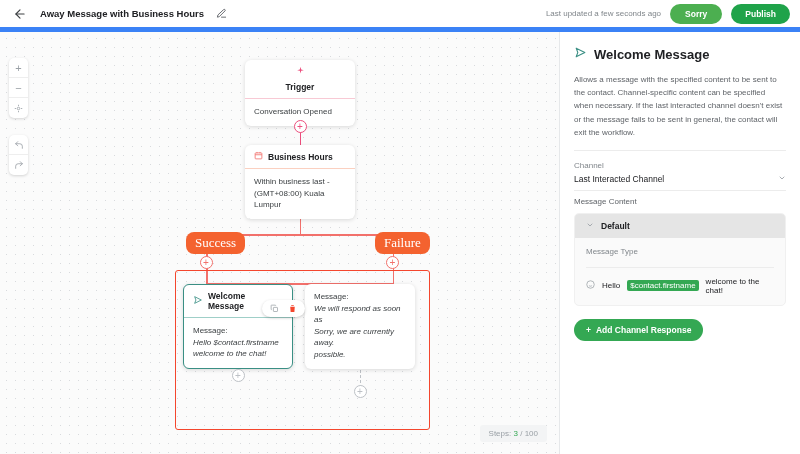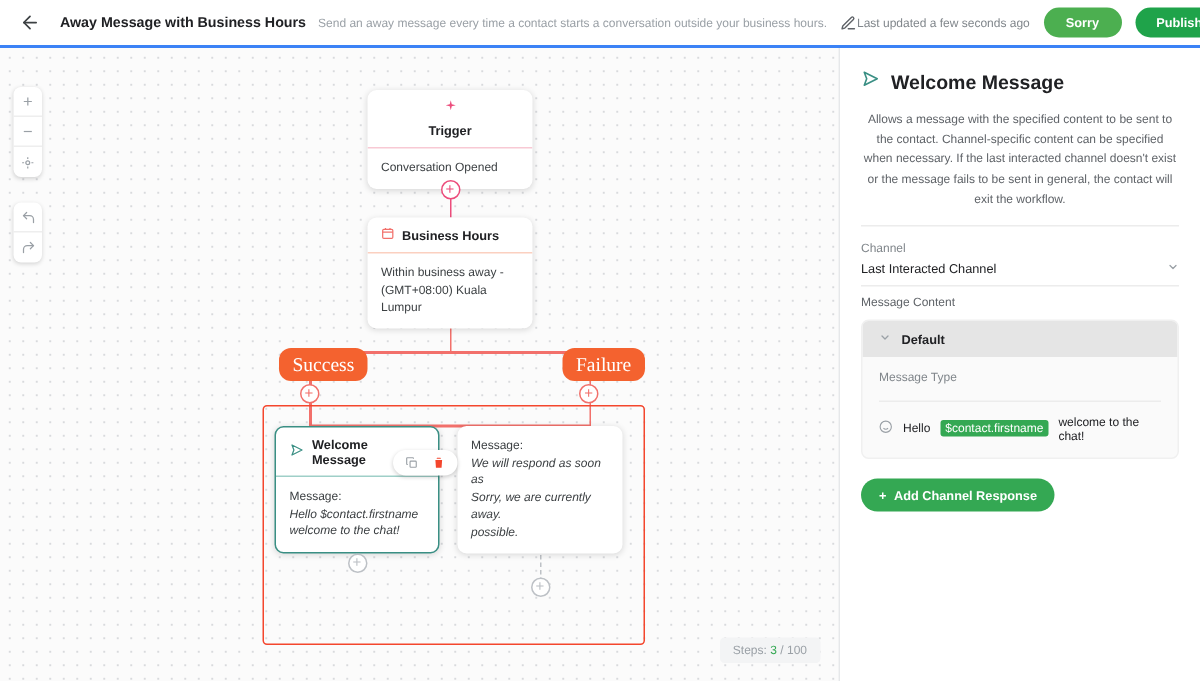--- a/index.html
+++ b/index.html
@@ -7,21 +7,21 @@
     width: 800px; height: 454px;
     font-family: "Liberation Sans", sans-serif;
     background: #ffffff;
     overflow: hidden;
   }
 
   
   .topbar {
     position: absolute; left: 0; top: 0; width: 800px; height: 32px;
     background: #ffffff;
-    border-bottom: 2px solid #3b82f6;
+    border-bottom: 5px solid #3b82f6;
     display: flex; align-items: center;
     padding: 0 10px;
     z-index: 40;
   }
   .back-btn {
     width: 20px; height: 20px; flex: 0 0 20px;
     display: flex; align-items: center; justify-content: center;
     color: #3c4043; cursor: pointer;
   }
   .wf-title {
@@ -182,21 +182,20 @@
   }
   .panel-title {
     display: flex; align-items: center; gap: 7px;
     font-size: 13px; font-weight: bold; color: #202124;
     margin-bottom: 11px;
   }
   .panel-desc {
     font-size: 8px; color: #5f6368; line-height: 1.65;
     padding-bottom: 11px;
     border-bottom: 1px solid #ececec;
-    text-align: center;
   }
   .field-label { font-size: 8px; color: #80868b; margin-top: 10px; }
   .select-row {
     display: flex; align-items: center; justify-content: space-between;
     font-size: 8.5px; color: #202124;
     padding: 4px 0 6px 0;
     border-bottom: 1px solid #ececec;
     cursor: pointer;
   }
   .chev { color: #9aa0a6; font-size: 8px; }
@@ -238,21 +237,20 @@
 <body>
 
 <div class="topbar">
   <div class="back-btn">
     <svg width="14" height="14" viewBox="0 0 24 24" fill="none" stroke="currentColor" stroke-width="2" stroke-linecap="round" stroke-linejoin="round">
       <line x1="19" y1="12" x2="5" y2="12"></line>
         <polyline points="12 19 5 12 12 5"></polyline>
     </svg>
   </div>
   <div class="wf-title">Away Message with Business Hours</div>
-  <div class="wf-desc">Send an away message every time a contact starts a conversation outside your business hours.</div>
   <div class="edit-pencil">
     <svg width="11" height="11" viewBox="0 0 24 24" fill="none" stroke="currentColor" stroke-width="2" stroke-linecap="round" stroke-linejoin="round">
       <path d="M12 20h9"></path>
         <path d="M16.5 3.5a2.12 2.12 0 0 1 3 3L7 19l-4 1 1-4Z"></path>
     </svg>
   </div>
   <div class="topbar-right">
     <span class="last-updated">Last updated a few seconds ago</span>
     <button class="btn-save">Sorry</button>
     <button class="btn-publish">Publish</button>
@@ -349,21 +347,21 @@
         <svg width="9" height="9" viewBox="0 0 24 24" fill="none" stroke="#f2706b" stroke-width="2.2">
           <rect x="3" y="5" width="18" height="16" rx="2"></rect>
           <line x1="3" y1="10" x2="21" y2="10"></line>
           <line x1="8" y1="2.5" x2="8" y2="6"></line>
             <line x1="16" y1="2.5" x2="16" y2="6"></line>
         </svg>
       </span>
       <span>Business Hours</span>
     </div>
     <div class="node-body">
-      <div>Within business away -</div>
+      <div>Within business last -</div>
       <div>(GMT+08:00) Kuala Lumpur</div>
     </div>
   </div>
 
   <div class="node node-welcome">
     <div class="node-head">
       <span>
         <svg width="10" height="10" viewBox="0 0 24 24" fill="none" stroke="#3a8f84" stroke-width="2" stroke-linejoin="round">
           <path d="M4 4l16 8-16 8 3-8-3-8Z"></path>
         </svg>

